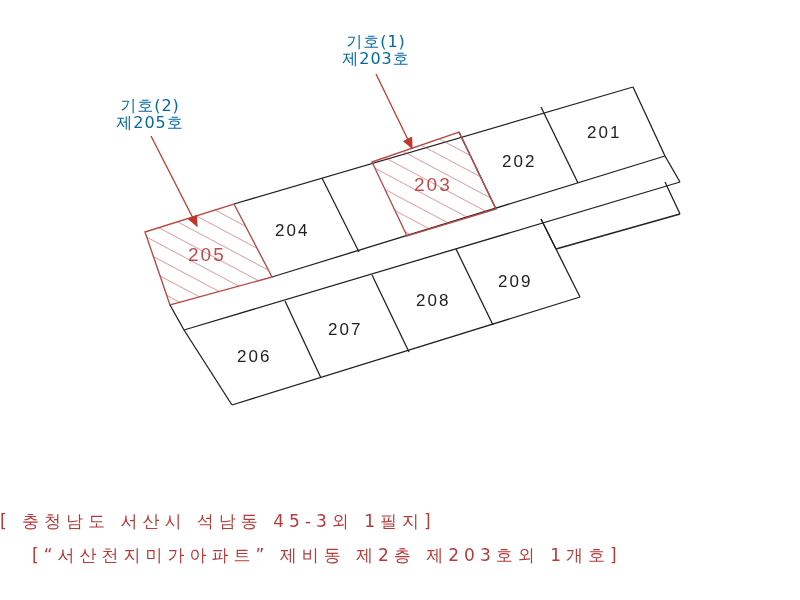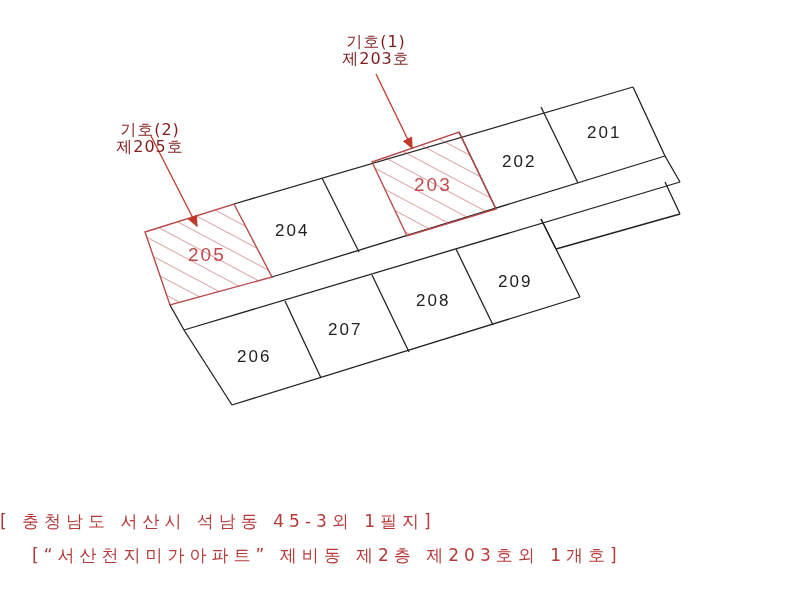--- a/index.html
+++ b/index.html
@@ -1,21 +1,21 @@
 <!DOCTYPE html>
 <html><head>
   <meta charset="utf-8">
   <style>
     html, body { margin: 0; padding: 0; background: #ffffff; }
     body { width: 800px; height: 600px; position: relative; overflow: hidden;
            font-family: "DejaVu Sans", sans-serif; }
     #plan { position: absolute; left: 0; top: 0; width: 800px; height: 600px; }
     .unit-label { font-family: "Liberation Sans", sans-serif; font-size: 17px; fill: #222222; letter-spacing: 2px; }
     .unit-label.hl { fill: #c24a4a; font-size: 19px; }
-    .callout { position: absolute; color: #7f1d1d; font-size: 16px; line-height: 17px;
+    .callout { position: absolute; color: #0369a1; font-size: 16px; line-height: 17px;
                text-align: center; letter-spacing: 1px; font-family: "DejaVu Sans", sans-serif; }
     .caption { position: absolute; left: 0; width: 800px; text-align: left;
                color: #b53a3a; font-size: 17px; letter-spacing: 5px; font-family: "DejaVu Sans", sans-serif; }
   </style>
 </head>
 <body>
 
 <svg id="plan" viewBox="0 0 800 600" xmlns="http://www.w3.org/2000/svg">
   <defs>
     <pattern id="hatch" patternUnits="userSpaceOnUse" width="14" height="14" patternTransform="rotate(28)">
@@ -75,19 +75,19 @@
   <text class="unit-label" x="237" y="362">206</text>
   <text class="unit-label" x="328" y="335">207</text>
   <text class="unit-label" x="416" y="306">208</text>
   <text class="unit-label" x="498" y="287">209</text>
 </svg>
 
 <div class="callout" style="left:326px; top:33px; width:100px;">
   <div>기호(1)</div>
   <div>제203호</div>
 </div>
-<div class="callout" style="left:100px; top:97px; width:100px;margin-top:24px;">
+<div class="callout" style="left:100px; top:97px; width:100px;">
   <div>기호(2)</div>
   <div>제205호</div>
 </div>
 
 <div class="caption" style="top:510px;">[ 충청남도 서산시 석남동 45-3외 1필지]</div>
 <div class="caption" style="top:544px;padding-left:32px;">[“서산천지미가아파트” 제비동 제2층 제203호외 1개호]</div>
 
 </body></html>

